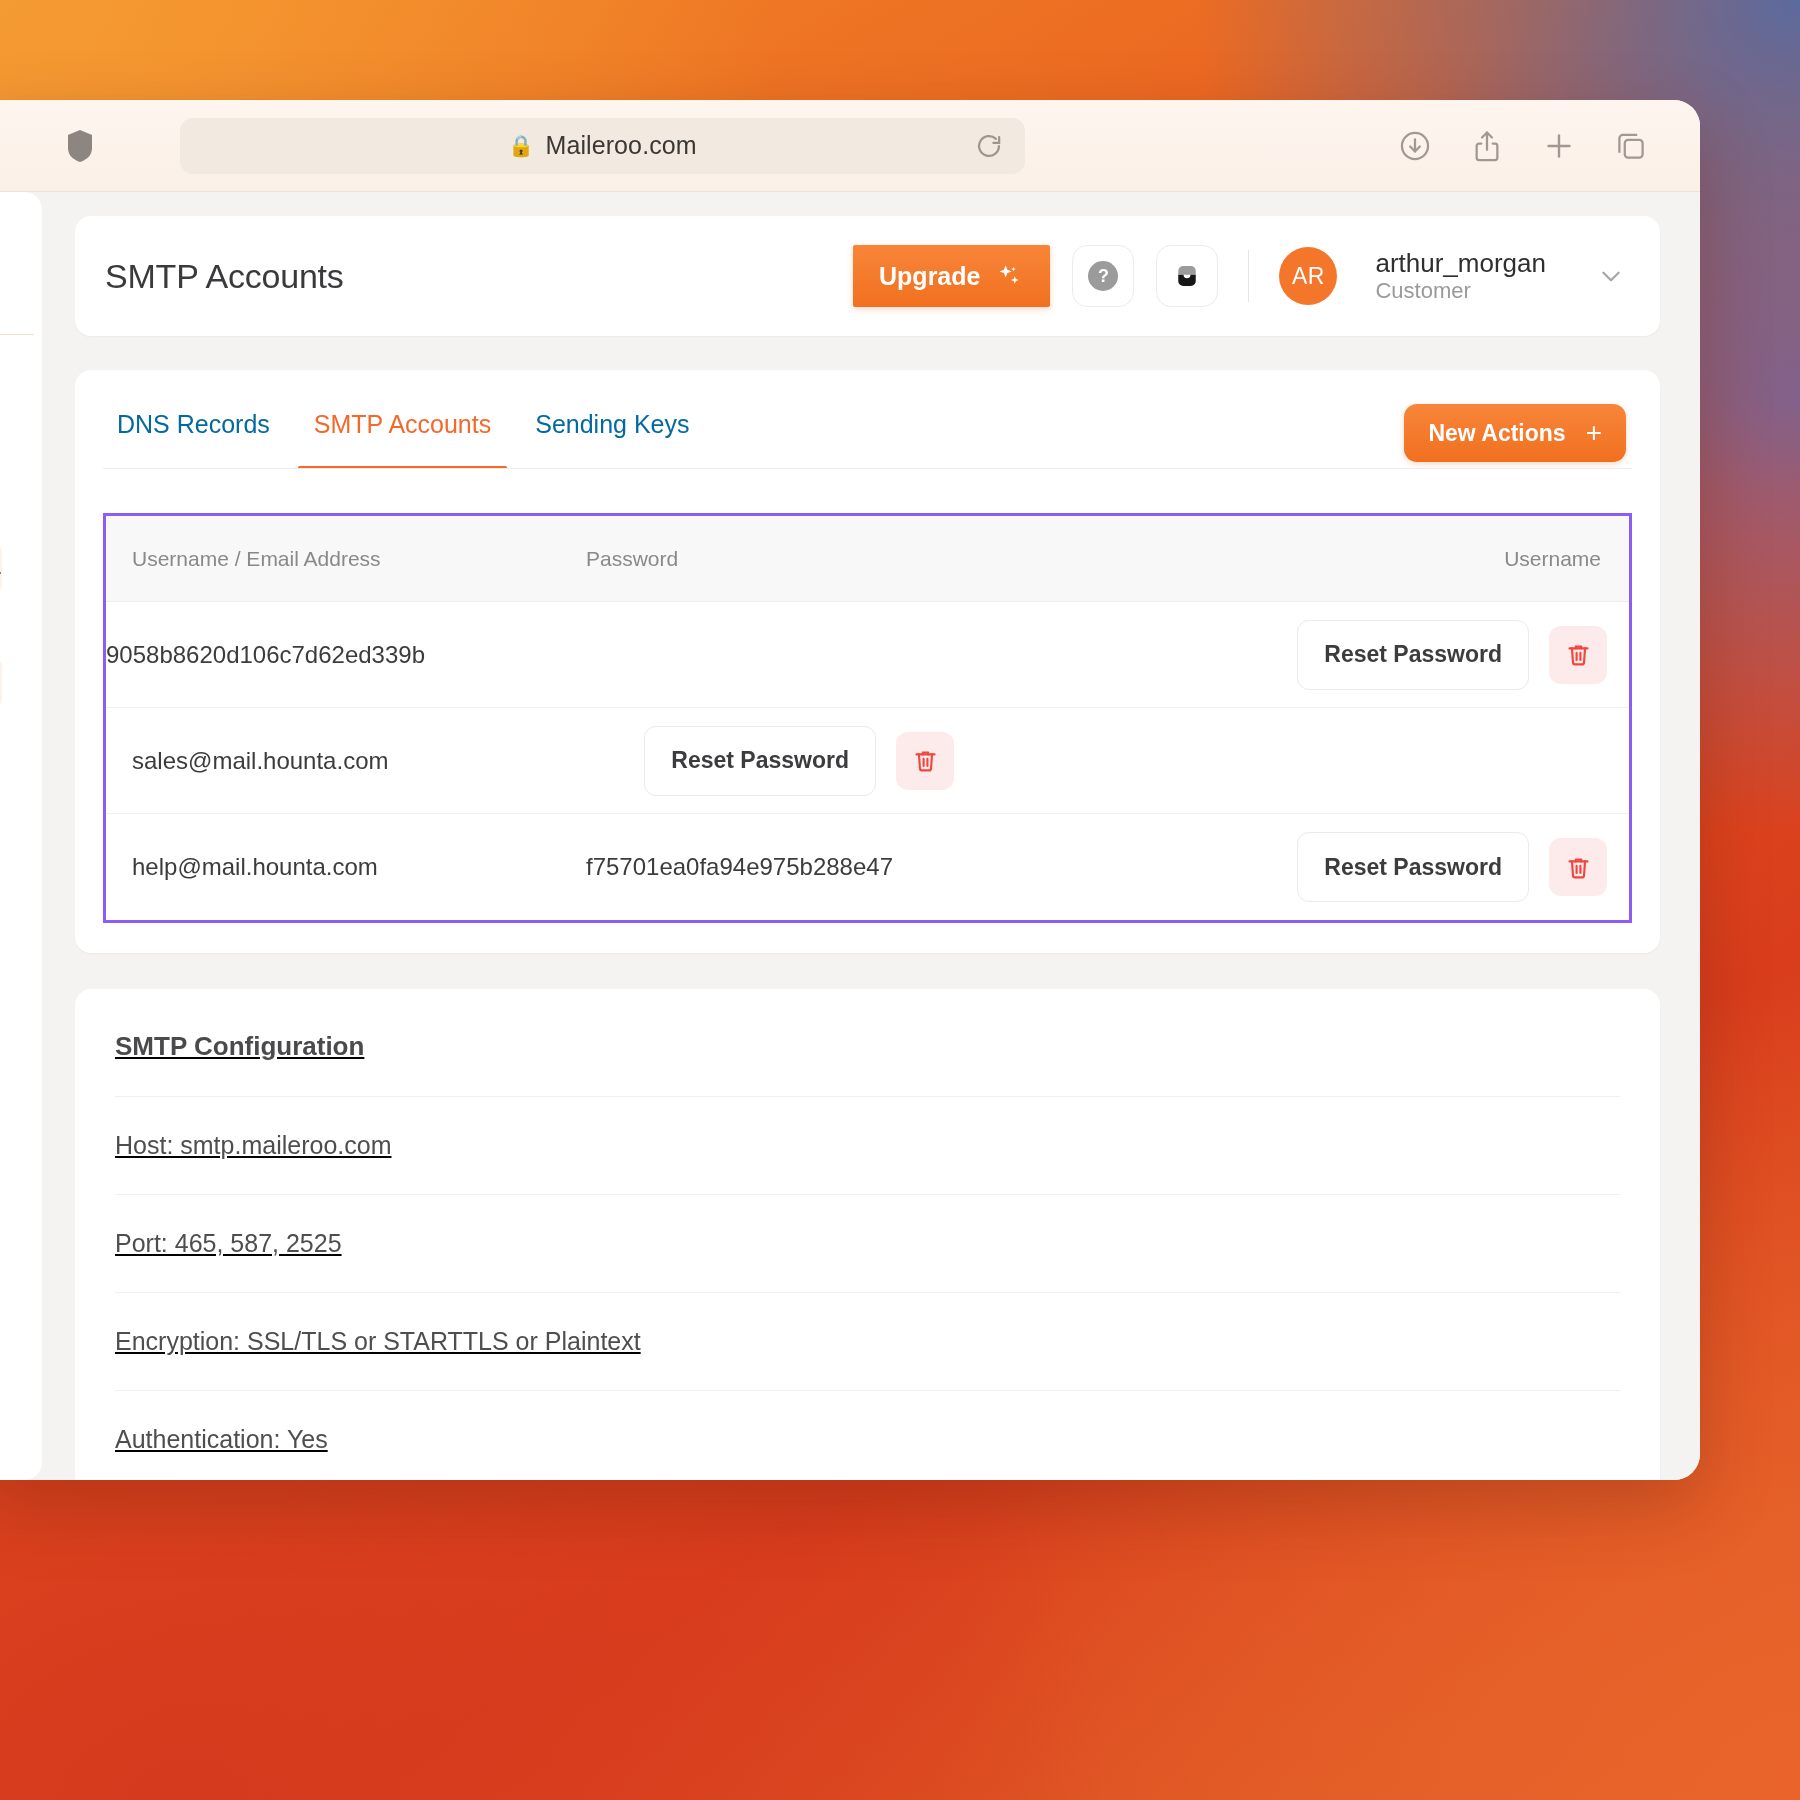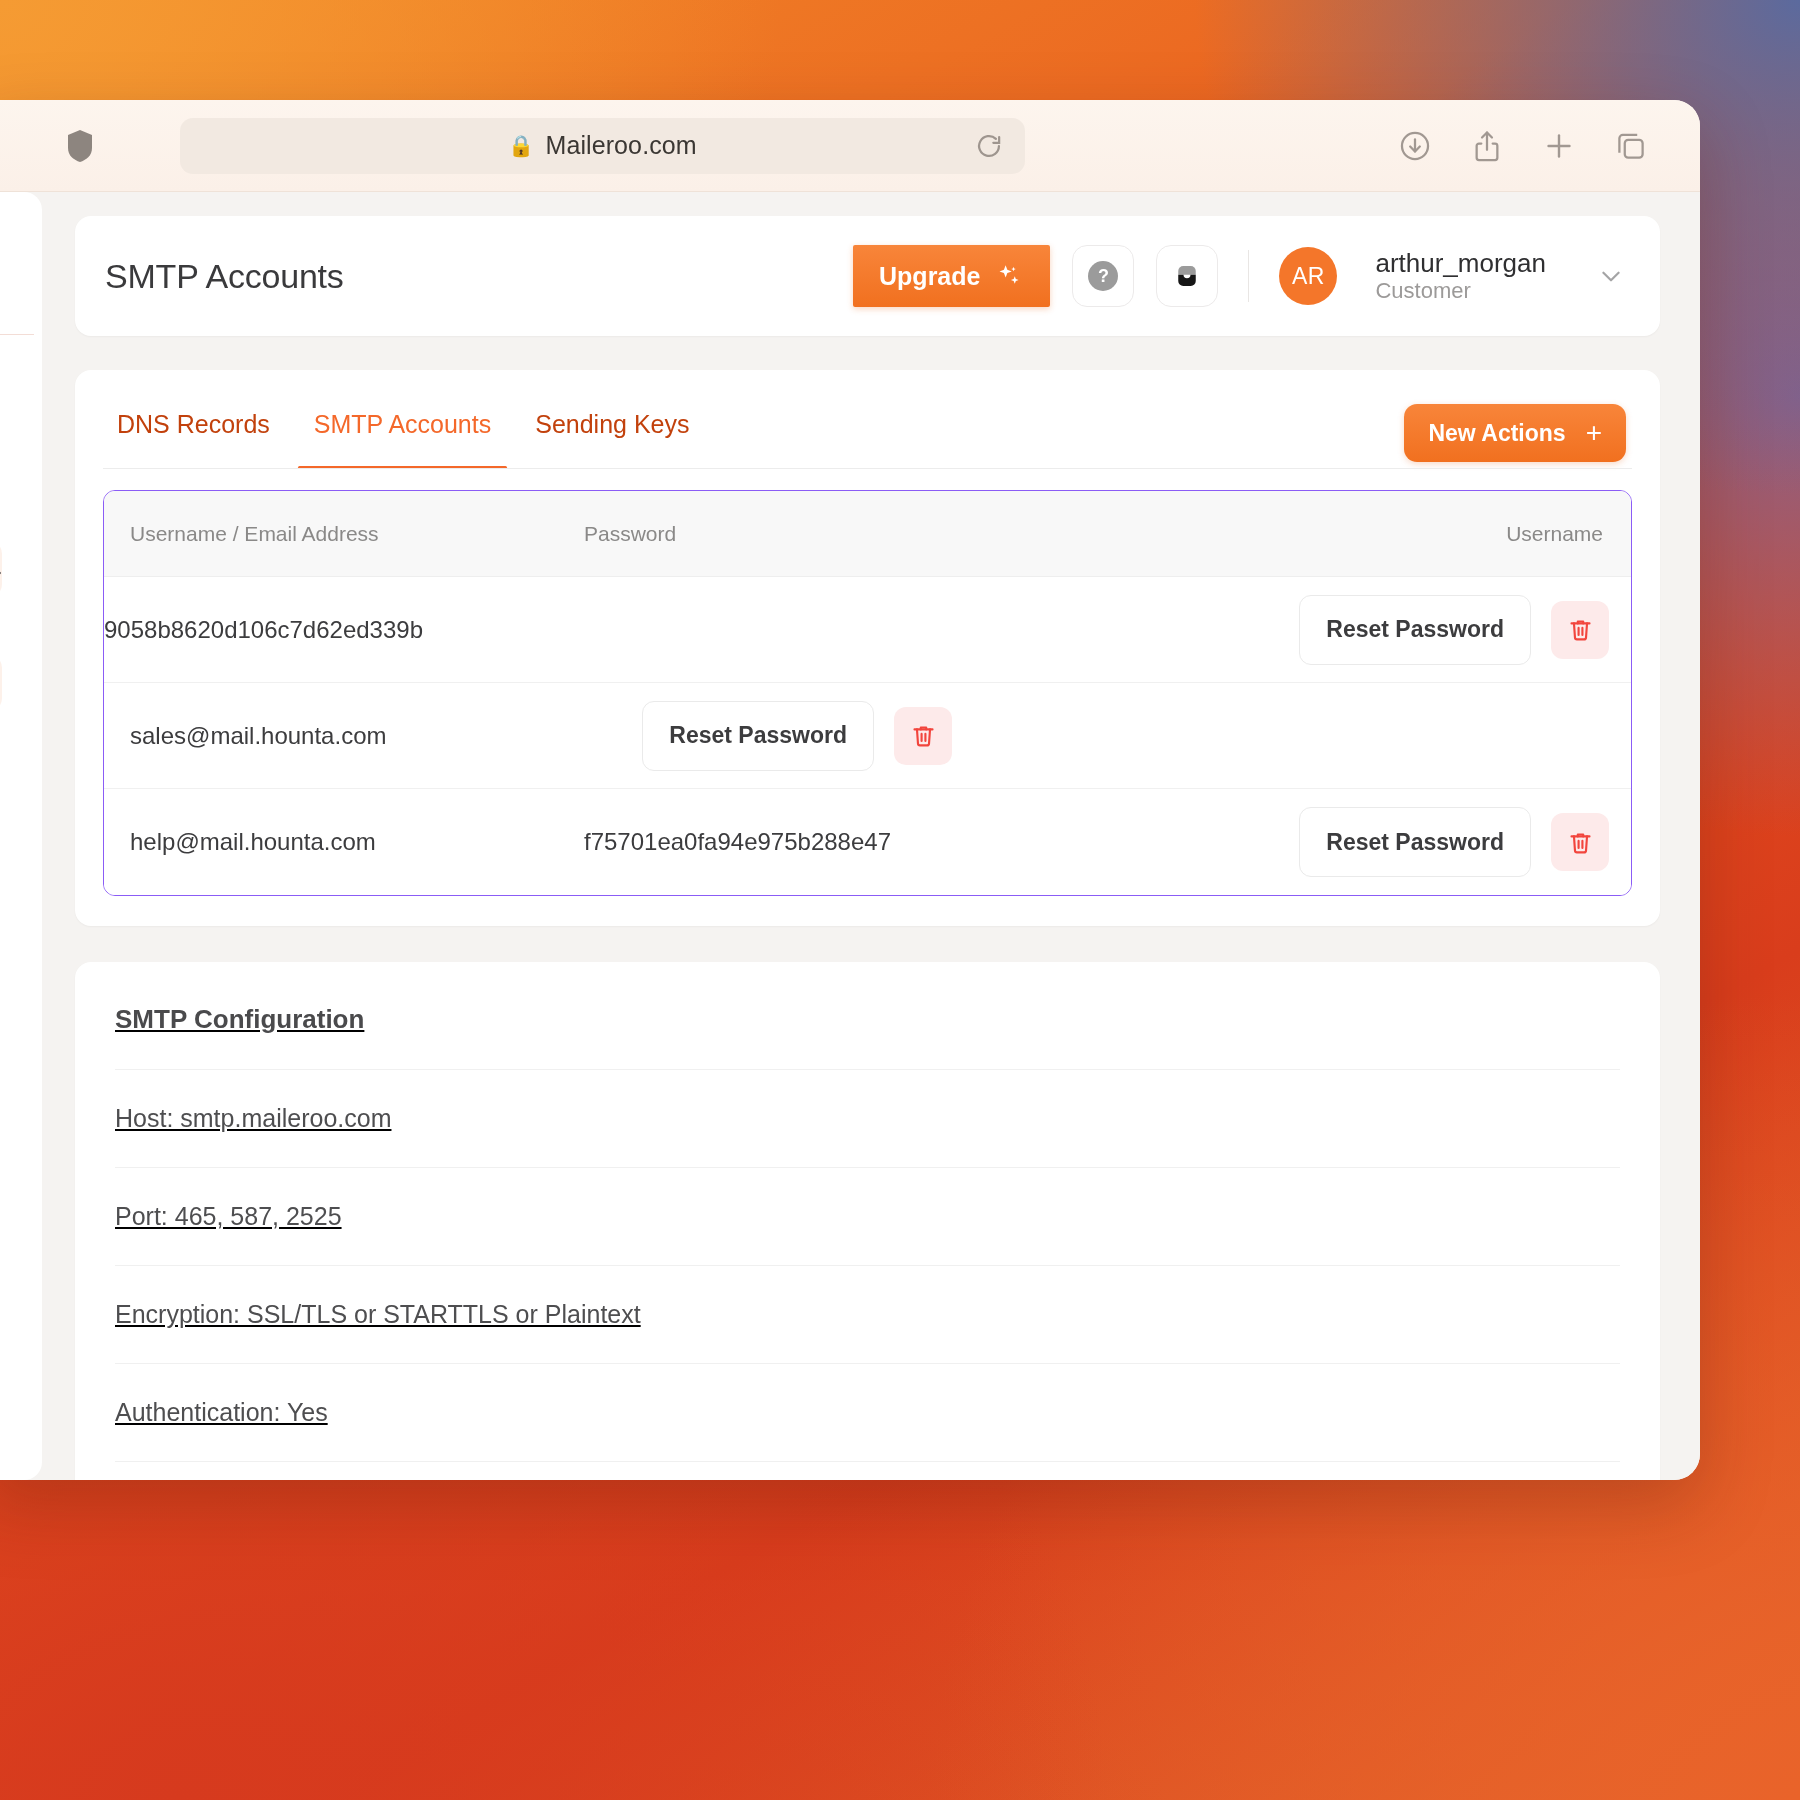--- a/index.html
+++ b/index.html
@@ -173,21 +173,21 @@
   .user-role { font-size: 22px; color: #9c9a99; }
   .chev-down { margin-left: 30px; width: 26px; height: 26px; opacity:.55; cursor:pointer; }
 
   
   .accounts-card { padding: 34px 28px 30px 28px; margin-bottom: 36px; }
 
   .tabsrow { position: relative; display: flex; align-items: flex-start; padding: 0 6px; }
   .tabs { display: flex; gap: 0; }
   .tab {
     font-size: 25px;
-    color: #c2410c;
+    color: #0369a1;
     padding: 6px 22px 30px 22px;
     cursor: pointer;
     position: relative;
     white-space: nowrap;
   }
   .tab:first-child { padding-left: 8px; }
   .tab.active { color: #f4682a; }
   .tab.active::after {
     content: "";
     position: absolute;
@@ -207,23 +207,23 @@
     color: #fff; font-size: 23px; font-weight: 700;
     font-family: "Liberation Sans", sans-serif;
     display: flex; align-items: center; gap: 20px;
     cursor: pointer;
     box-shadow: 0 2px 6px rgba(233,105,30,0.25);
   }
   .plus-g { font-size: 28px; font-weight: 400; line-height: 1; }
 
   
   .tbl {
-    margin-top: 21px;
-    border: 1px solid #8b5cf6;
-    border-radius: 12px;
+    margin-top: 44px;
+    border: 3px solid #8b5cf6;
+    border-radius: 0;
     overflow: hidden;
   }
   .thead {
     display: flex; align-items: center;
     height: 86px;
     background: #f8f8f8;
     border-bottom: 1px solid #eeeeee;
   }
   .th { font-size: 21px; color: #8a8988; }
   .c-user { flex: 0 0 480px; padding-left: 26px; }

